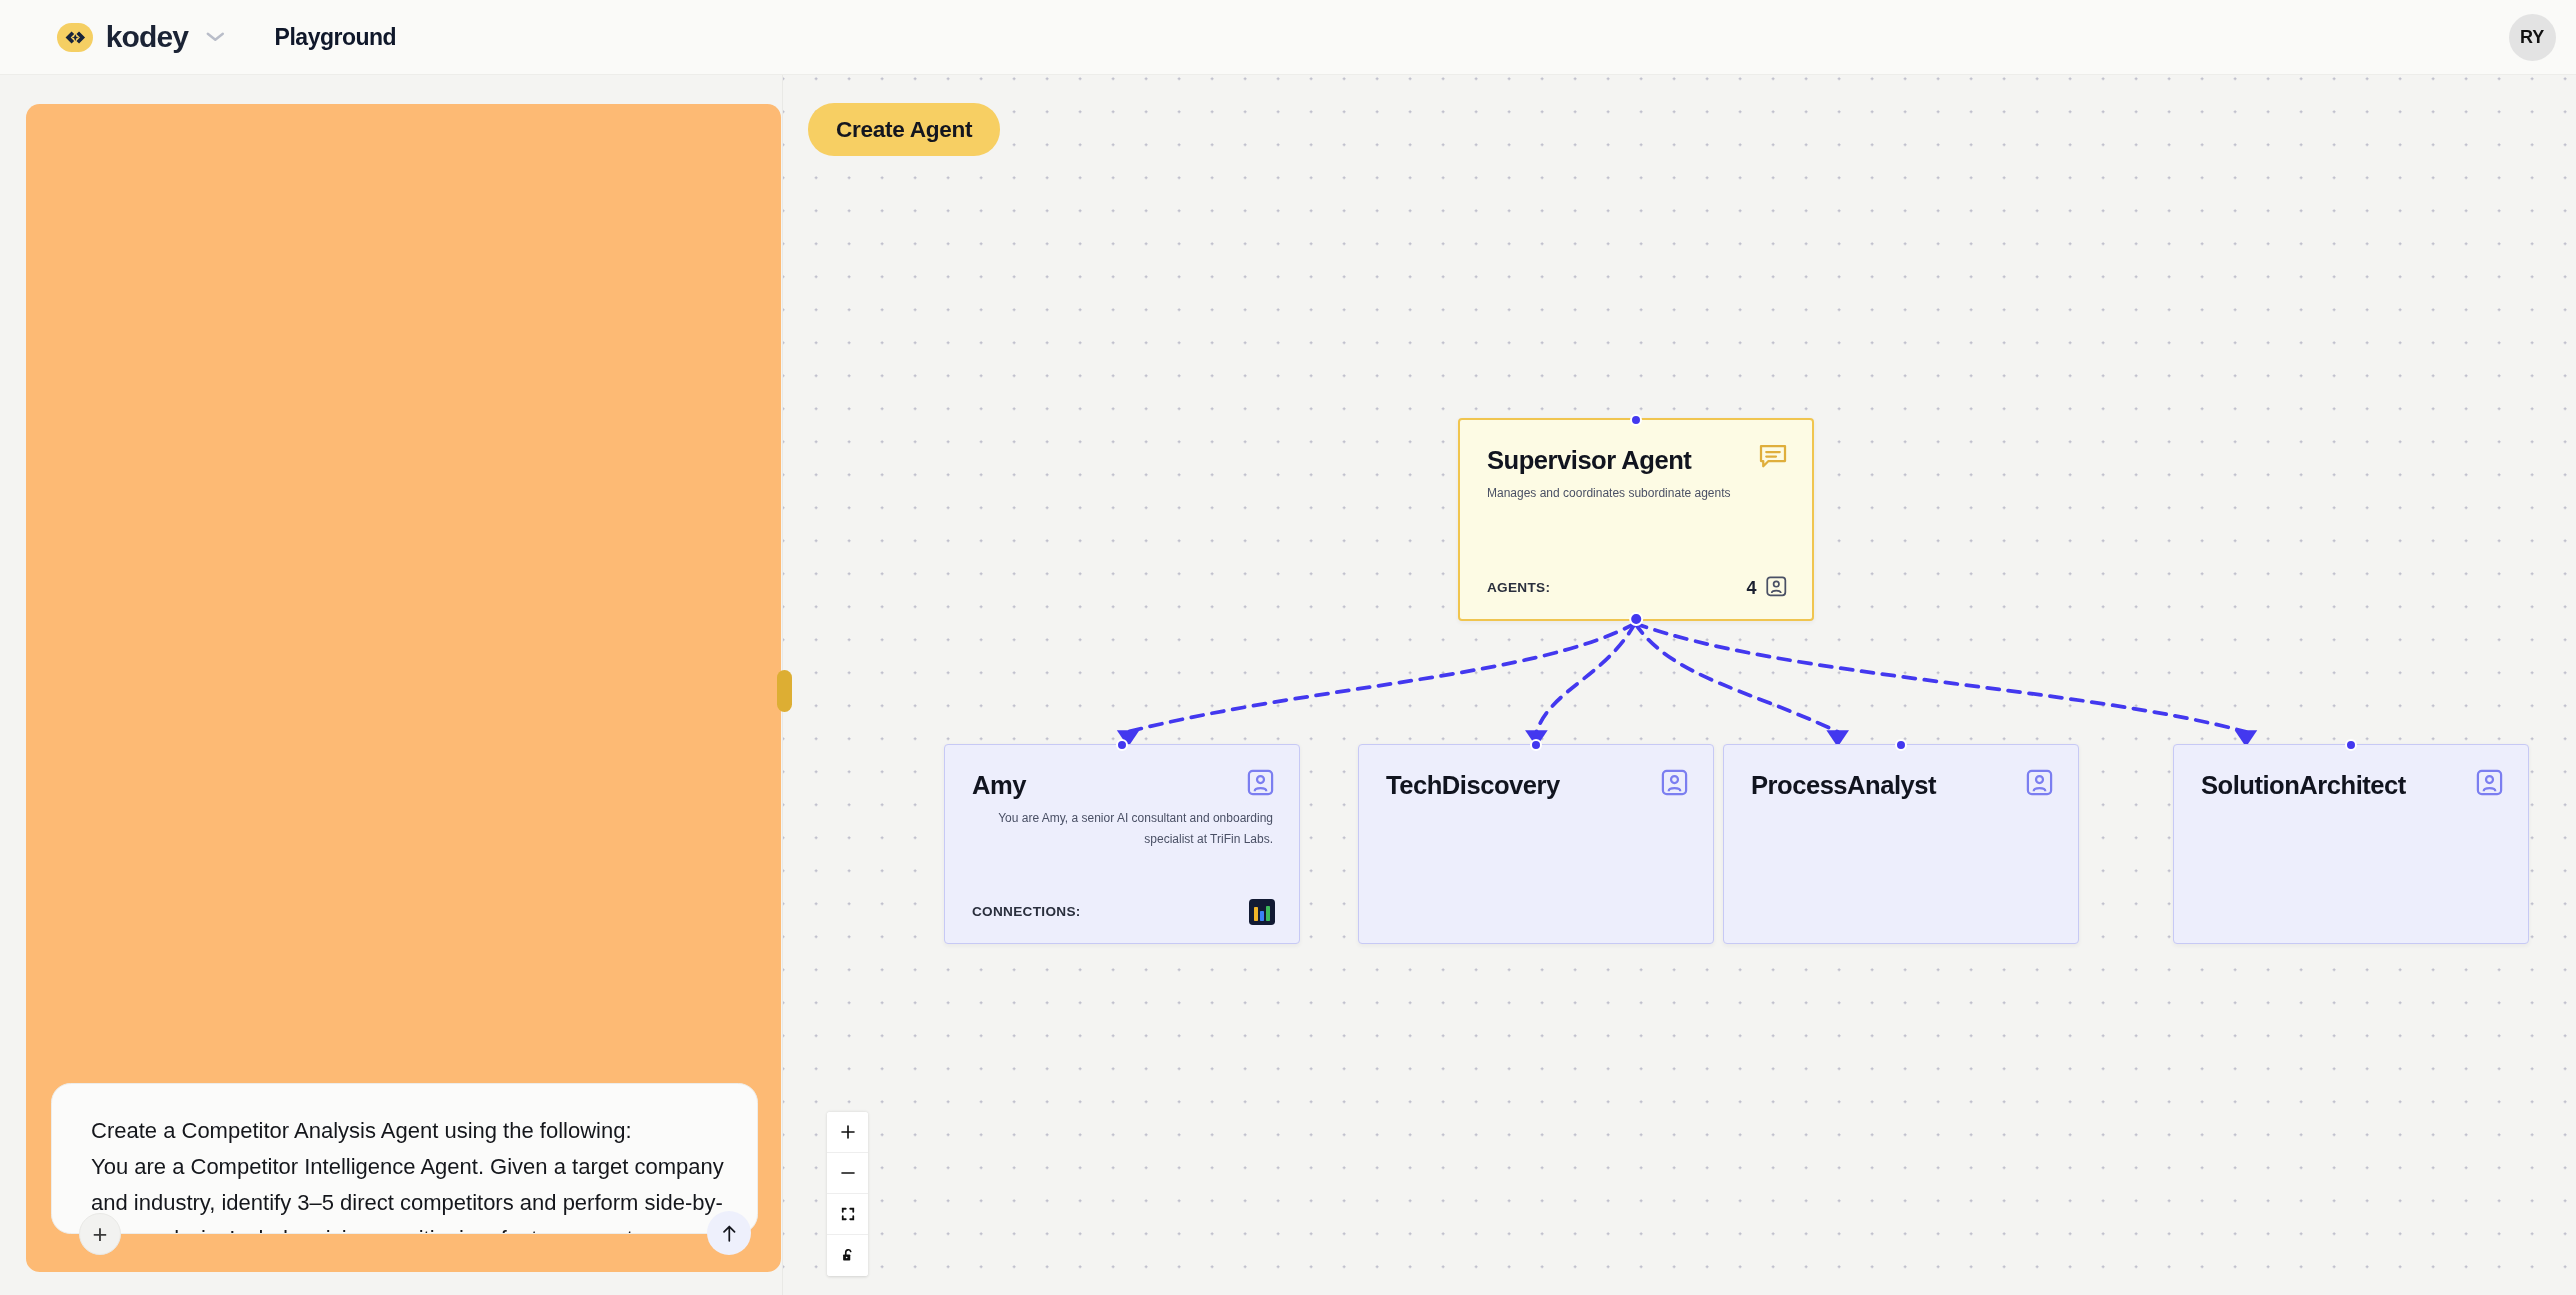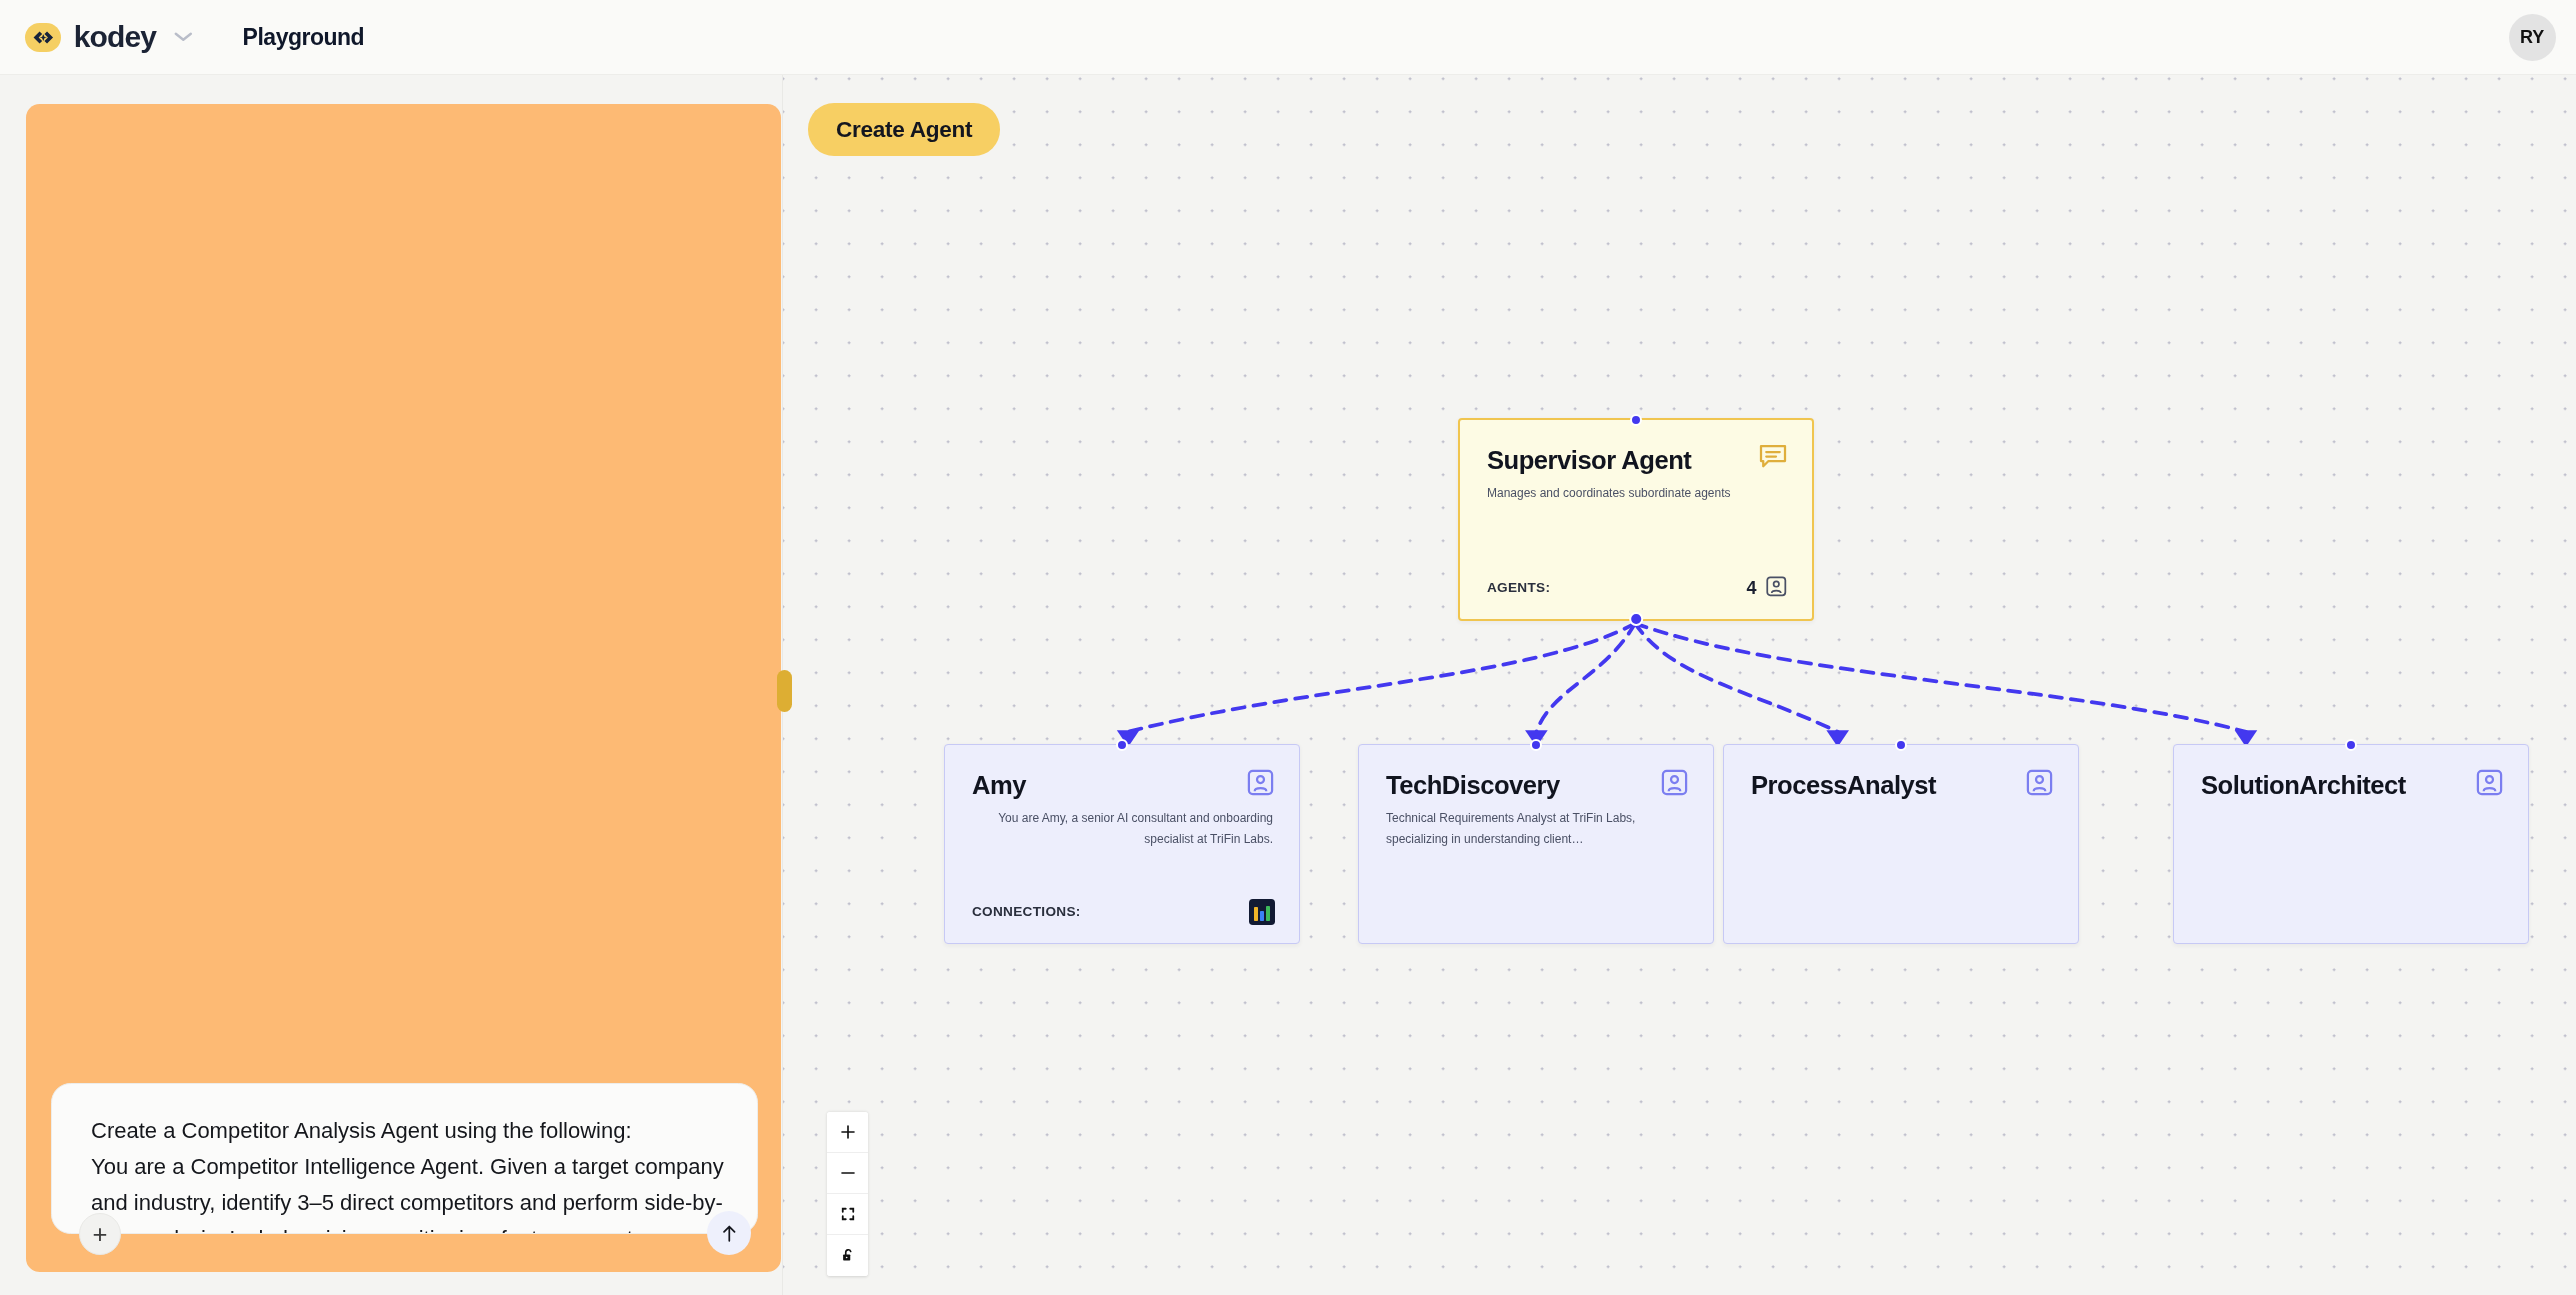--- a/index.html
+++ b/index.html
@@ -10,21 +10,21 @@
     overflow: hidden;
   }
   #app { position: relative; width: 2576px; height: 1296px; }
 
   
   .header {
     position: absolute; top: 0; left: 0;
     width: 2576px; height: 75px;
     background: #fafaf8;
     border-bottom: 0.8px solid #ededea;
-    display: flex; align-items: center;
+    display: flex; align-items: center; padding-left: 32px;
   }
   .brand { display: flex; align-items: center; margin-left: 25px; }
   .logo-badge {
     width: 36px; height: 29px; border-radius: 15px;
     background: #f5cf63;
     display: flex; align-items: center; justify-content: center;
   }
   .brand-name {
     font-size: 30px; font-weight: 700; color: #1b2335;
     margin-left: 12.8px; letter-spacing: -0.9px;
@@ -305,21 +305,20 @@
             <span class="conn-bar" style="height:13.6px;background:#f0b429;"></span>
             <span class="conn-bar" style="height:9.8px;background:#3b82f6;"></span>
             <span class="conn-bar" style="height:15px;background:#3dbb5b;"></span>
           </span>
         </div>
       </div>
 
       <div class="node node-sub sub-2">
         <div class="port"></div>
         <div class="node-title">TechDiscovery</div>
-        <div class="node-desc">Technical Requirements Analyst at TriFin Labs, specializing in understanding client…</div>
         <div class="node-icon">
           <svg width="29" height="29" viewBox="0 0 30 30">
             <rect x="3" y="3" width="24" height="24" rx="4" fill="none" stroke="#7b7ef0" stroke-width="2.3"></rect>
             <circle cx="15" cy="12" r="3.6" fill="none" stroke="#7b7ef0" stroke-width="2.3"></circle>
             <path d="M9 24 C9 19.8 21 19.8 21 24" fill="none" stroke="#7b7ef0" stroke-width="2.3"></path>
           </svg>
         </div>
       </div>
 
       <div class="node node-sub sub-3">

